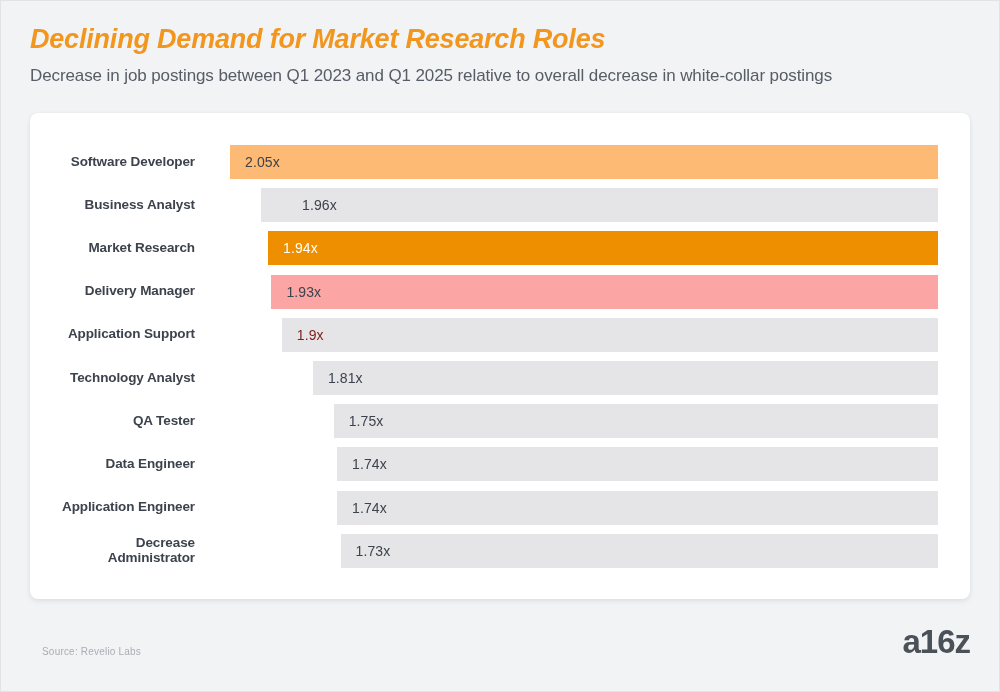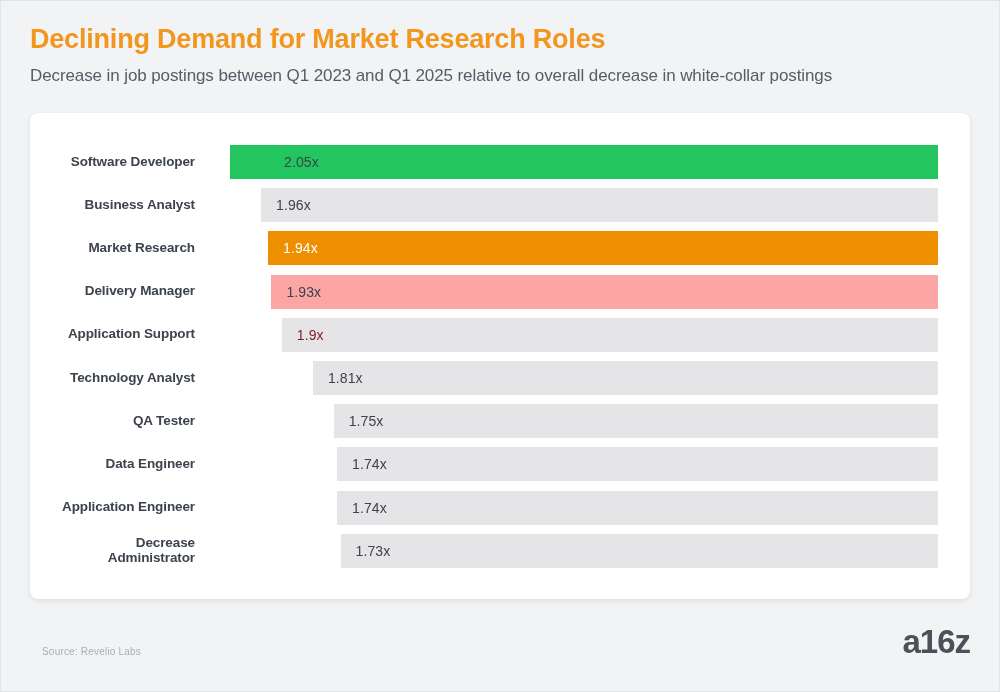--- a/index.html
+++ b/index.html
@@ -85,40 +85,40 @@
     font-weight: bold;
     color: #4b5158;
     letter-spacing: -1px;
     line-height: 1;
   }
 </style>
 </head>
 <body style="background: rgb(242, 243, 245);">
 
 <div class="header">
-  <h1 class="title" style="color: rgb(242, 150, 30);">Declining Demand for Market Research Roles</h1>
+  <h1 class="title" style="color: rgb(242, 150, 30); font-style: italic;">Declining Demand for Market Research Roles</h1>
   <div class="subtitle">Decrease in job postings between Q1 2023 and Q1 2025 relative to overall decrease in white-collar postings</div>
 </div>
 
 <div class="card">
   <div class="rows">
   <div class="row">
     <div class="row-label">Software Developer</div>
     <div class="track">
-      <div class="bar" style="width: 100%; background: #22c55e; padding-left: 39px;">
+      <div class="bar" style="width: 100%; background: #fdba74;">
         <span class="bar-value" style="color: rgb(60, 67, 77);">2.05x</span>
       </div>
     </div>
   </div>
 
   <div class="row">
     <div class="row-label">Business Analyst</div>
     <div class="track">
       <div class="bar" style="width: 95.6098%; background: rgb(229, 229, 231);">
-        <span class="bar-value" style="color: rgb(60, 67, 77);">1.96x</span>
+        <span class="bar-value" style="color: rgb(60, 67, 77); margin-left: 26px;">1.96x</span>
       </div>
     </div>
   </div>
 
   <div class="row">
     <div class="row-label">Market Research</div>
     <div class="track">
       <div class="bar" style="width: 94.6341%; background: rgb(238, 143, 0);">
         <span class="bar-value" style="color: rgb(255, 255, 255);">1.94x</span>
       </div>

